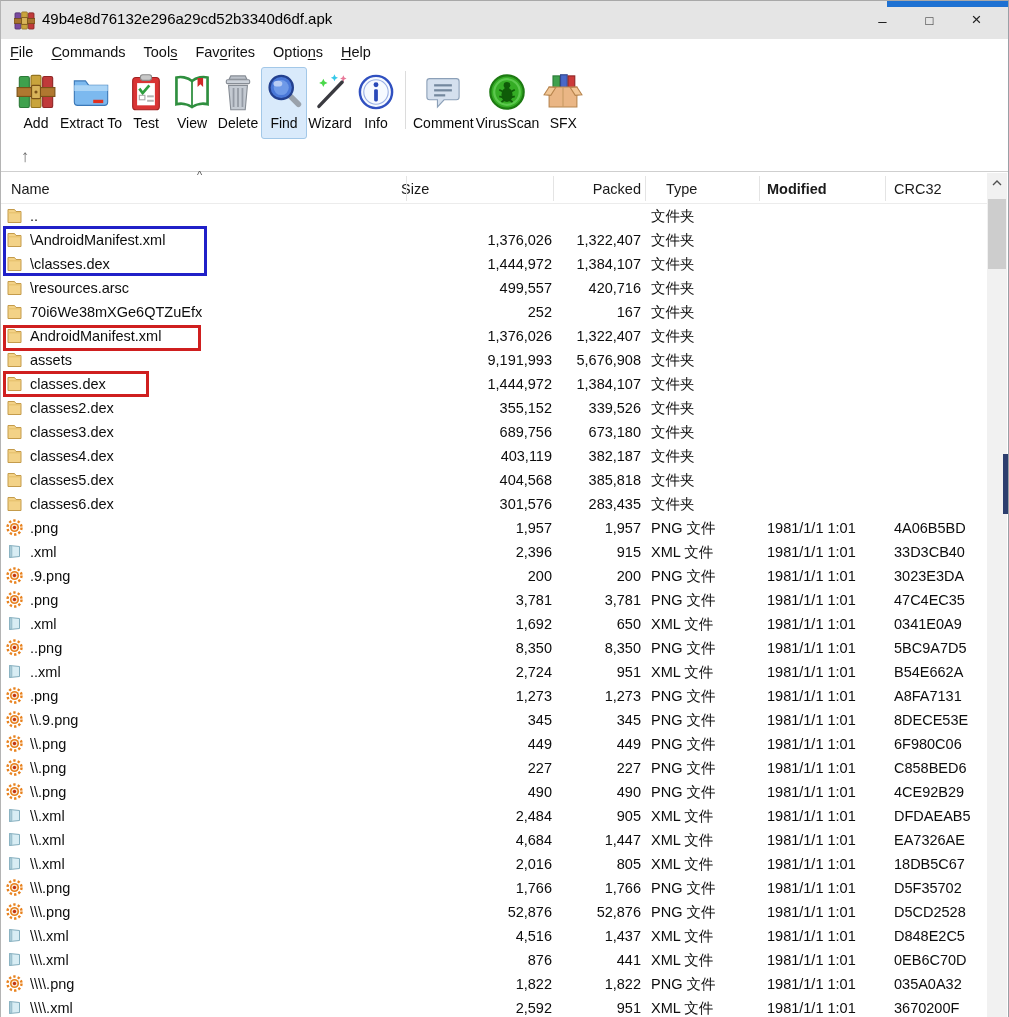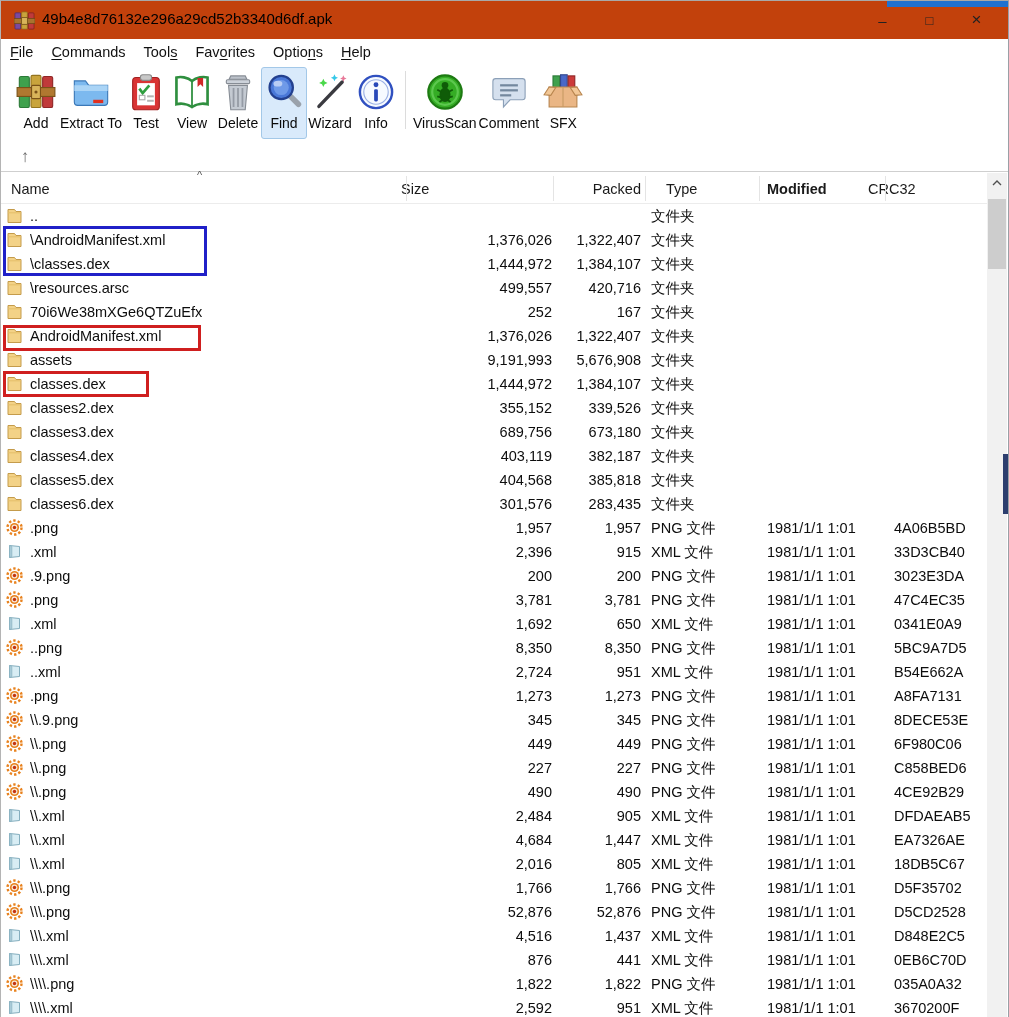--- a/index.html
+++ b/index.html
@@ -3,21 +3,21 @@
 <meta charset="utf-8">
 <style>
   * { box-sizing: border-box; margin: 0; padding: 0; }
   html,body { background:#fff; }
   body { font-family: "Liberation Sans", "DejaVu Sans", sans-serif; color:#1b1b1b; }
   .window { position:relative; width:1009px; height:1017px; background:#fff;
             border-left:1px solid #b4b4b4; border-right:1px solid #9aa0a6; border-top:1px solid #a8a8a8;
             overflow:hidden; }
 
   
-  .titlebar { position:absolute; left:0; top:0; width:100%; height:38px; background:#c2410c; }
+  .titlebar { position:absolute; left:0; top:0; width:100%; height:38px; background:#e5e5e5; }
   .app-icon { position:absolute; left:13px; top:9px; width:21px; height:21px; }
   .title-text { position:absolute; left:41px; top:9px; font-size:15px; color:#000; white-space:nowrap; }
   .win-controls { position:absolute; right:8px; top:0; height:38px; display:flex; }
   .win-btn { width:47px; height:38px; display:flex; align-items:center; justify-content:center;
              font-size:15px; color:#222; }
   .win-btn.max { font-size:13px; }
   .win-btn.close { font-size:17px; }
 
   
   .menubar { position:absolute; left:0; top:38px; width:100%; height:26px; display:flex;
@@ -47,21 +47,21 @@
                 border-bottom:1px solid #ececec; font-size:14.5px; color:#1a1a1a; }
   .hcell { position:absolute; top:0; height:31px; line-height:33px; white-space:nowrap; }
   .hsep { position:absolute; top:3px; height:25px; width:1px; background:#e4e4e4; }
   .sort-caret { position:absolute; left:196px; top:-3px; font-size:11px; color:#555; line-height:10px; }
 
   .hname { left:10px; }
   .hsize { left:400px; width:151px; text-align:left; }
   .hpacked { left:556px; width:84px; text-align:right; }
   .htype { left:650px;margin-left:15px; }
   .hmod { left:766px;font-weight:bold; }
-  .hcrc { left:867px; }
+  .hcrc { left:893px; }
 
   
   .filelist { position:absolute; left:0; top:203px; width:987px; }
   .frow { position:relative; height:24px; background:#fff; font-size:14.5px; }
   .c { position:absolute; top:0; height:24px; line-height:24px; white-space:nowrap; color:#0d0d0d; }
   .ic { left:5px; top:3px; width:18px; height:18px; line-height:normal; }
   .ic svg { width:17px; height:17px; }
   .cname { left:29px; }
   .csize { left:400px; width:151px; text-align:right; }
   .cpacked { left:556px; width:84px; text-align:right; }
@@ -213,39 +213,39 @@
             <circle cx="18" cy="11.5" r="2.2" fill="#2848b8"></circle>
             <rect x="16.3" y="15.5" width="3.4" height="11" rx="1.2" fill="#2848b8"></rect>
           </svg>
         </span>
         <span class="tb-label">Info</span>
       </div>
       <div class="tb-sep"></div>
       <div class="tb-btn">
         <span class="tb-icon">
           <svg viewBox="0 0 36 36">
+            <path d="M6 6 h24 a2.5 2.5 0 0 1 2.5 2.5 v14 a2.5 2.5 0 0 1 -2.5 2.5 h-11 l-6 6.5 v-6.5 h-7 a2.5 2.5 0 0 1 -2.5 -2.5 v-14 A2.5 2.5 0 0 1 6 6 z" fill="#d5e0ee" stroke="#8ca0b8"></path>
+            <rect x="10" y="11" width="16" height="2" fill="#74889e"></rect>
+            <rect x="10" y="15.5" width="16" height="2" fill="#74889e"></rect>
+            <rect x="10" y="20" width="10" height="2" fill="#74889e"></rect>
+          </svg>
+        </span>
+        <span class="tb-label">Comment</span>
+      </div>
+      <div class="tb-btn">
+        <span class="tb-icon">
+          <svg viewBox="0 0 36 36">
             <circle cx="18" cy="18" r="15" fill="#35ad25" stroke="#1d7a12" stroke-width="2"></circle>
             <circle cx="18" cy="18" r="11.5" fill="none" stroke="#5cc84e" stroke-width="2"></circle>
             <circle cx="18" cy="12" r="3" fill="#0f5c08"></circle>
             <ellipse cx="18" cy="20.5" rx="5" ry="6.5" fill="#0f5c08"></ellipse>
             <path d="M11 16 l4 2 M11 22 l4 1 M25 16 l-4 2 M25 22 l-4 1 M13 27 l3 -2 M23 27 l-3 -2" stroke="#0f5c08" stroke-width="1.6"></path>
           </svg>
         </span>
         <span class="tb-label">VirusScan</span>
-      </div>
-      <div class="tb-btn">
-        <span class="tb-icon">
-          <svg viewBox="0 0 36 36">
-            <path d="M6 6 h24 a2.5 2.5 0 0 1 2.5 2.5 v14 a2.5 2.5 0 0 1 -2.5 2.5 h-11 l-6 6.5 v-6.5 h-7 a2.5 2.5 0 0 1 -2.5 -2.5 v-14 A2.5 2.5 0 0 1 6 6 z" fill="#d5e0ee" stroke="#8ca0b8"></path>
-            <rect x="10" y="11" width="16" height="2" fill="#74889e"></rect>
-            <rect x="10" y="15.5" width="16" height="2" fill="#74889e"></rect>
-            <rect x="10" y="20" width="10" height="2" fill="#74889e"></rect>
-          </svg>
-        </span>
-        <span class="tb-label">Comment</span>
       </div>
       <div class="tb-btn">
         <span class="tb-icon">
           <svg viewBox="0 0 36 36">
             <rect x="9" y="3.5" width="6" height="12" fill="#3fa14d" stroke="#2c7a38"></rect>
             <rect x="15.8" y="2.5" width="6" height="13" fill="#4a68c8" stroke="#32488f"></rect>
             <rect x="22.6" y="3.5" width="6" height="12" fill="#cc3a3a" stroke="#8f2626"></rect>
             <path d="M5.5 13.5 h25 v18 h-25 z" fill="#eab685" stroke="#b8854e"></path>
             <path d="M5.5 13.5 l-4.5 7 6 0.5 4.5 -7 z" fill="#f2c796" stroke="#b8854e"></path>
             <path d="M30.5 13.5 l4.5 7 -6 0.5 -4.5 -7 z" fill="#f2c796" stroke="#b8854e"></path>

